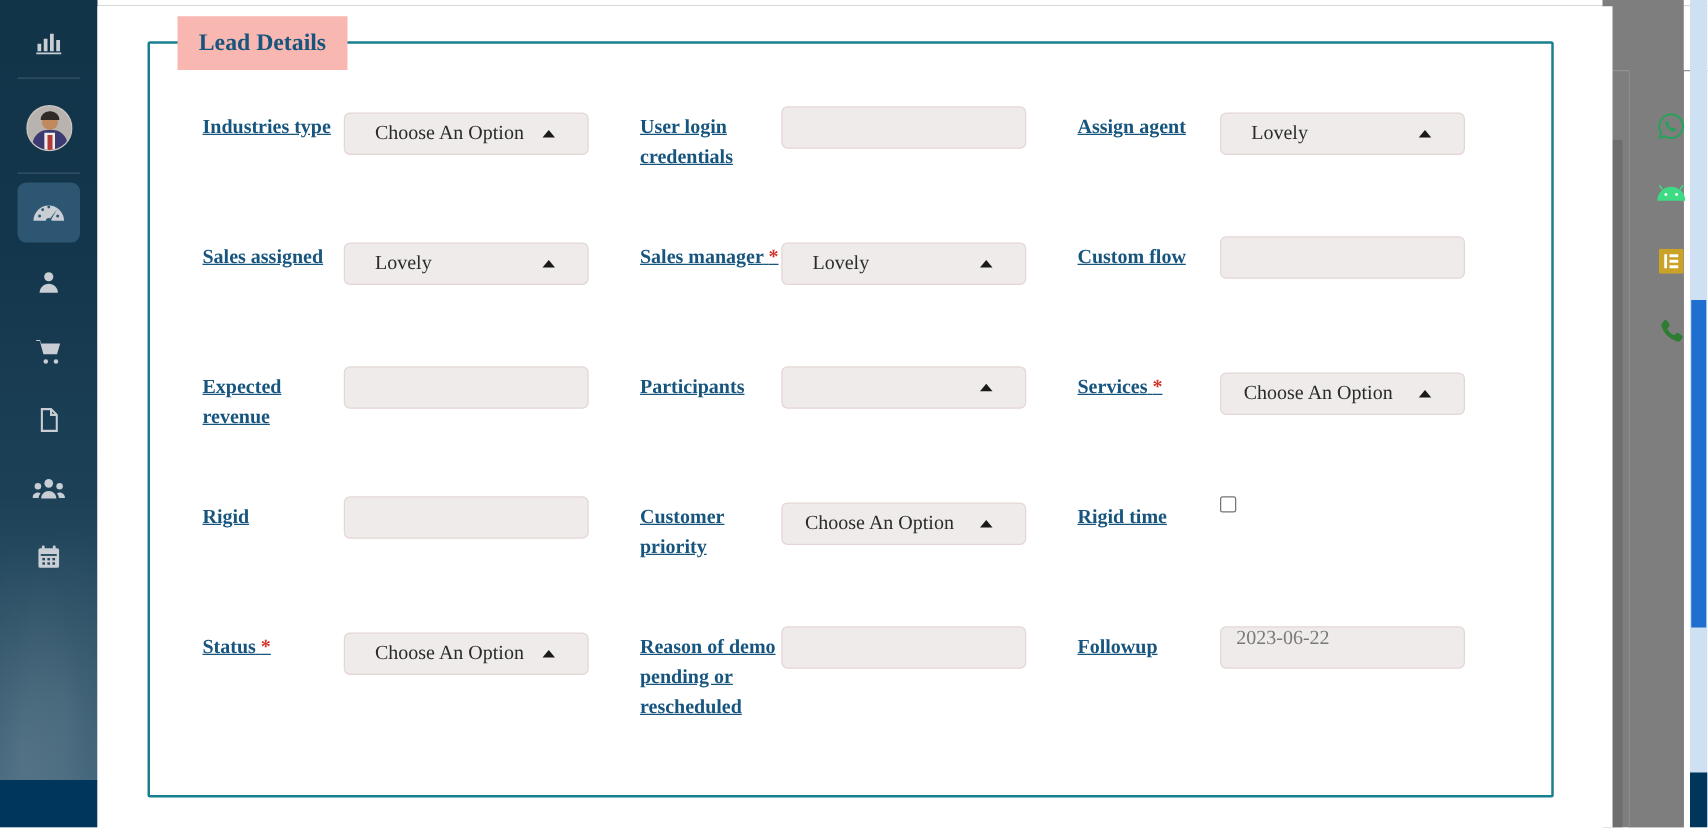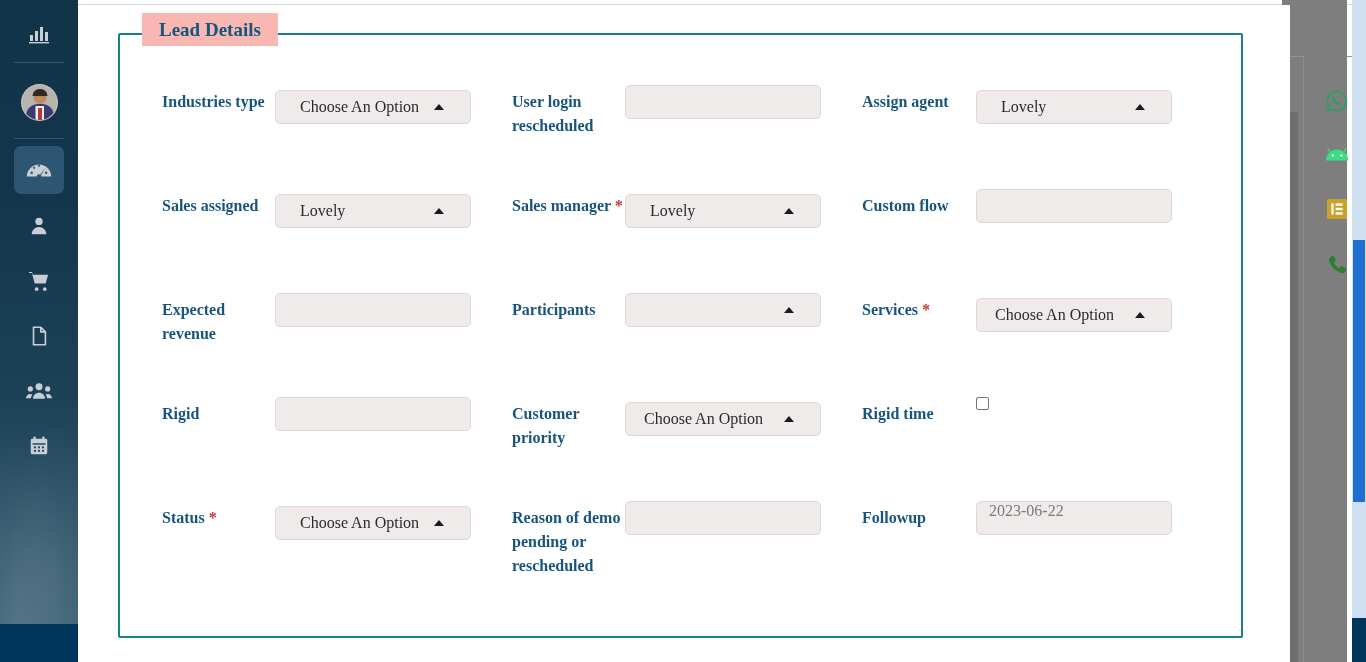--- a/index.html
+++ b/index.html
@@ -187,21 +187,21 @@
     width:1125px;
     height:605px;
     border:2px solid #17808f;
     border-radius:2px;
     background:transparent;
   }
   .legend{
     position:absolute;
     left:22px;
     top:-22px;
-    height:33px;
+    height:43px;
     padding:8px 17px;
     background:#f9b7b1;
     display:flex; align-items:center;
     color:#17557f;
     font-family:"Liberation Serif","DejaVu Serif",serif;
     font-weight:bold;
     font-size:19px;
   }
 
   
@@ -214,20 +214,21 @@
     position:absolute;
   }
   .field-label{
     position:absolute;
     color:#17557f;
     font-family:"Liberation Serif","DejaVu Serif",serif;
     font-weight:bold;
     font-size:16px;
     line-height:24px;
     width:115px;
+    text-decoration:underline;
   }
   .req{ color:#d0342c; font-weight:bold; }
 
   .control{
     position:absolute;
     height:34px;
     background:#efebeb;
     border:1px solid #e3d6d4;
     border-radius:5px;
   }
@@ -498,21 +499,21 @@
             <span class="req">*</span>
           </div>
           <div class="control select" style="left:155px; top:471px; width:196px;">
             <span class="sel-text">Choose An Option</span>
             <span class="caret"></span>
           </div>
         </div>
 
         <div class="field">
           <div class="field-label" style="left:392px; top:55px; width:120px;">
-            <span>User login rescheduled</span>
+            <span>User login credentials</span>
           </div>
           <div class="control" style="left:505px; top:50px; width:196px;">
             <span class="sel-text" style="left:12px;"></span>
           </div>
         </div>
 
         <div class="field">
           <div class="field-label" style="left:392px; top:159px; width:120px;">
             <span>Sales manager</span>
             <span class="req">*</span>

